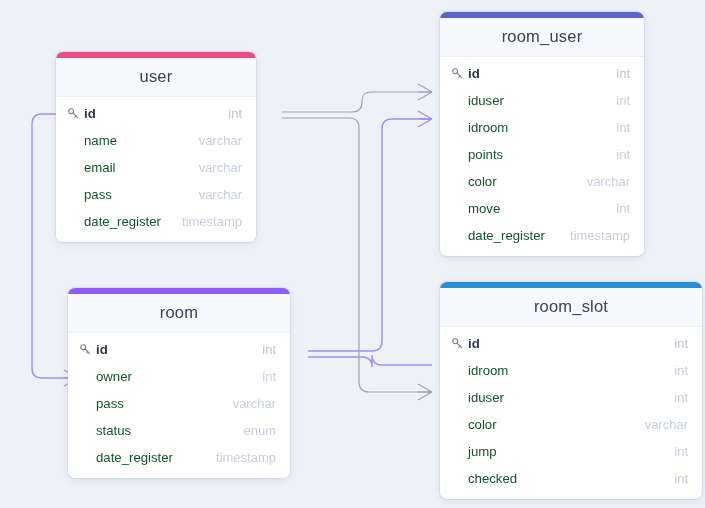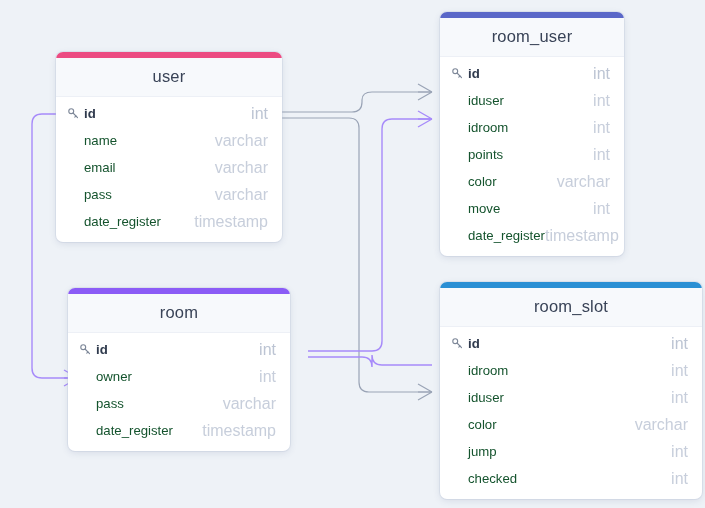--- a/index.html
+++ b/index.html
@@ -35,21 +35,21 @@
   .row {
     display: flex;
     align-items: center;
     height: 27px;
     padding: 0 14px 0 11px;
     font-size: 13.2px;
   }
   .keyslot { width: 17px; flex: 0 0 17px; display: flex; align-items: center; }
   .fname { color: #14532d; white-space: nowrap; }
   .row.pk .fname { color: #2f3a4d; font-weight: bold; }
-  .ftype { margin-left: auto; color: #c7cedb; font-size: 16px; }
+  .ftype { margin-left: auto; color: #c7cedb; font-size: 13px; }
   .row.pk .ftype { color: #bcc4d3; }
   .key-icon { display: block; }
 </style>
 </head>
 <body>
 
 <div id="canvas">
 
   <svg id="edges" viewBox="0 0 705 508" fill="none">
 
@@ -62,21 +62,21 @@
     <path d="M56 114 L42 114 Q32 114 32 124 L32 368 Q32 378 42 378 L78 378" stroke="#a78bfa" stroke-width="1.4" fill="none"></path>
     <path d="M78 378 L64 370 M78 378 L64 378 M78 378 L64 386" stroke="#a78bfa" stroke-width="1.4" fill="none"></path>
 
     <path d="M308 351 L372 351 Q382 351 382 341 L382 129 Q382 119 392 119 L432 119" stroke="#a78bfa" stroke-width="1.4" fill="none"></path>
     <path d="M432 119 L418 111 M432 119 L418 119 M432 119 L418 127" stroke="#a78bfa" stroke-width="1.4" fill="none"></path>
 
     <path d="M308 357 L362 357 Q372 357 372 367 L372 355 Q372 365 382 365 L432 365" stroke="#a78bfa" stroke-width="1.4" fill="none"></path>
     <path d="M432 365 L432 365" stroke="#a78bfa" stroke-width="1.4" fill="none"></path>
   </svg>
 
-<div class="table" style="left: 56px; top: 52px; width: 226px;">
+<div class="table" style="left: 56px; top: 52px; width: 200px;">
     <div class="accent" style="background: rgb(236, 75, 130);"></div>
     <div class="tbl-title">user</div>
     <div class="rows">
         <div class="row pk">
           <span class="keyslot">
             <svg class="key-icon" width="13" height="13" viewBox="0 0 16 16">
               <g fill="none" stroke="#7d8798" stroke-width="1.4">
                 <circle cx="5.2" cy="5.2" r="3"></circle>
                 <path d="M7.4 7.4 L13 13" stroke-linecap="round"></path>
                 <path d="M11 11 L9.6 12.4" stroke-linecap="round"></path>
@@ -101,21 +101,21 @@
           <span class="fname">pass</span>
           <span class="ftype">varchar</span>
         </div>
         <div class="row">
           <span class="keyslot"></span>
           <span class="fname">date_register</span>
           <span class="ftype">timestamp</span>
         </div>
       </div>
   </div>
-    <div class="table" style="left: 440px; top: 12px; width: 184px;">
+    <div class="table" style="left: 440px; top: 12px; width: 204px;">
     <div class="accent" style="background: rgb(90, 103, 200);"></div>
     <div class="tbl-title">room_user</div>
     <div class="rows">
         <div class="row pk">
           <span class="keyslot">
             <svg class="key-icon" width="13" height="13" viewBox="0 0 16 16">
               <g fill="none" stroke="#7d8798" stroke-width="1.4">
                 <circle cx="5.2" cy="5.2" r="3"></circle>
                 <path d="M7.4 7.4 L13 13" stroke-linecap="round"></path>
                 <path d="M11 11 L9.6 12.4" stroke-linecap="round"></path>
@@ -179,20 +179,25 @@
           <span class="fname">owner</span>
           <span class="ftype">int</span>
         </div>
         <div class="row">
           <span class="keyslot"></span>
           <span class="fname">pass</span>
           <span class="ftype">varchar</span>
         </div>
         <div class="row">
           <span class="keyslot"></span>
+          <span class="fname">status</span>
+          <span class="ftype">enum</span>
+        </div>
+        <div class="row">
+          <span class="keyslot"></span>
           <span class="fname">date_register</span>
           <span class="ftype">timestamp</span>
         </div>
       </div>
   </div>
     <div class="table" style="left: 440px; top: 282px; width: 262px;">
     <div class="accent" style="background: rgb(42, 143, 212);"></div>
     <div class="tbl-title">room_slot</div>
     <div class="rows">
         <div class="row pk">

